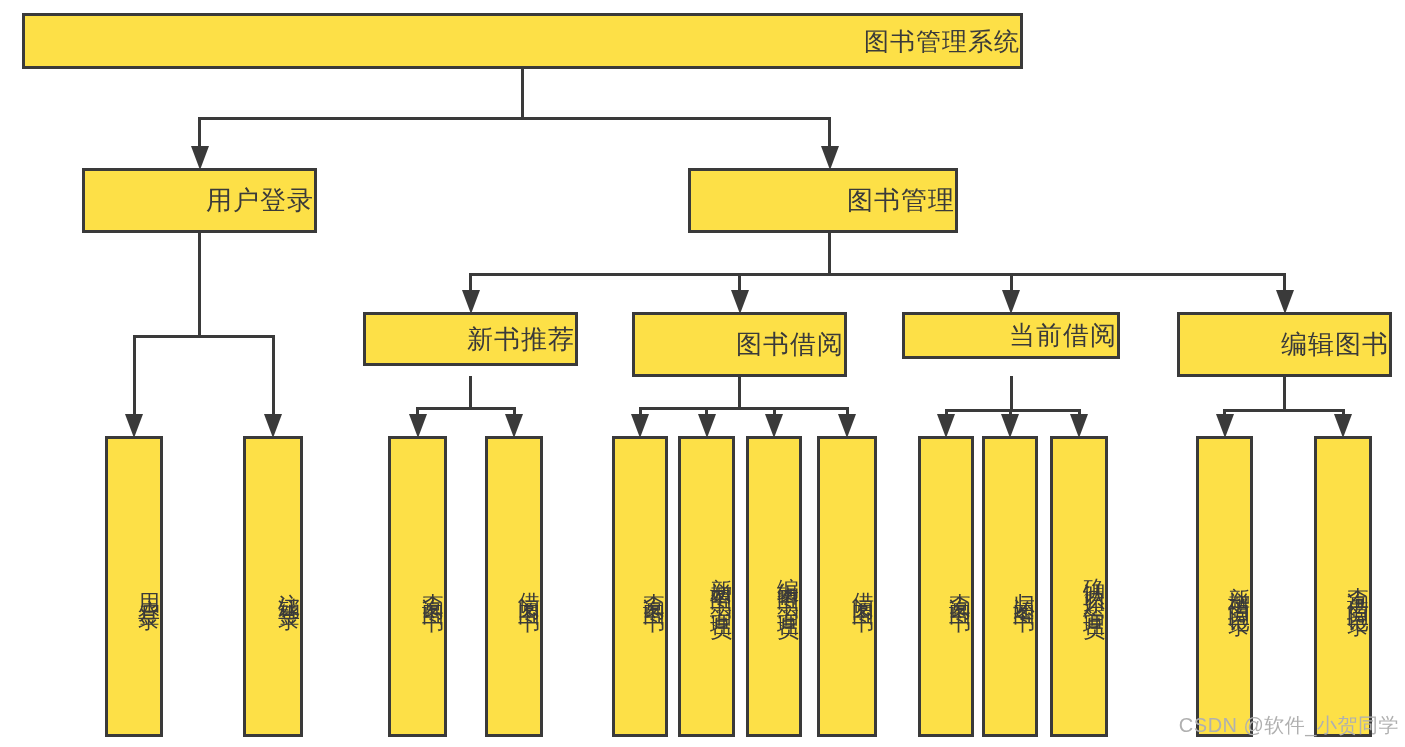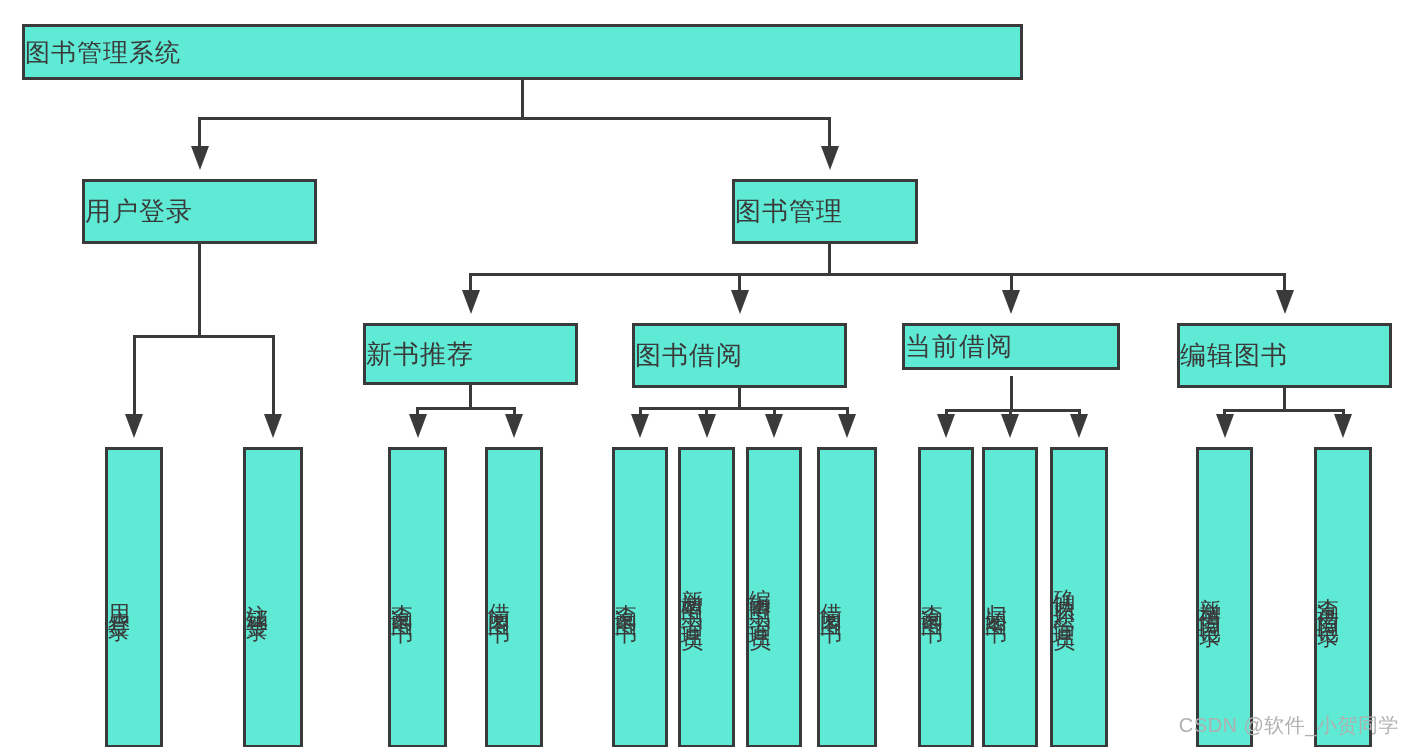--- a/index.html
+++ b/index.html
@@ -7,27 +7,26 @@
     position: relative;
     width: 1405px;
     height: 747px;
     background: #ffffff;
     font-family: "Liberation Sans", "DejaVu Sans", sans-serif;
     overflow: hidden;
   }
   .node {
     position: absolute;
     box-sizing: border-box;
-    background: #5eead4;
+    background: #fde047;
     border: 3px solid #3a3a3a;
     display: flex;
     align-items: center;
-    justify-content: flex-start;
+    justify-content: flex-end;
     color: #3a3a3a;
-    margin-top: 11px;
   }
   .node.h .label {
     font-size: 26px;
     letter-spacing: 1px;
     white-space: nowrap;
   }
   .node.title .label { font-size: 25px; }
   .node.v .label {
     writing-mode: vertical-rl;
     text-orientation: mixed;
@@ -112,24 +111,24 @@
       <div class="seg" style="left: 1341.5px; top: 409px; width: 3px; height: 11px;"></div>
       <div class="arrow" style="left: 1334px; top: 414px;"></div>
     </div>
   <div id="layer-nodes">
       <div class="node h title" style="left: 22px; top: 13px; width: 1001px; height: 56px;">
         <span class="label">图书管理系统</span>
       </div>
       <div class="node h" style="left: 82px; top: 168px; width: 235px; height: 65px;">
         <span class="label">用户登录</span>
       </div>
-      <div class="node h" style="left: 732px; top: 168px; width: 186px; height: 65px;">
+      <div class="node h" style="left: 688px; top: 168px; width: 270px; height: 65px;">
         <span class="label">图书管理</span>
       </div>
-      <div class="node h" style="left: 363px; top: 312px; width: 215px; height: 62px;">
+      <div class="node h" style="left: 363px; top: 312px; width: 215px; height: 54px;">
         <span class="label">新书推荐</span>
       </div>
       <div class="node h" style="left: 632px; top: 312px; width: 215px; height: 65px;">
         <span class="label">图书借阅</span>
       </div>
       <div class="node h" style="left: 902px; top: 312px; width: 218px; height: 47px;">
         <span class="label">当前借阅</span>
       </div>
       <div class="node h" style="left: 1177px; top: 312px; width: 215px; height: 65px;">
         <span class="label">编辑图书</span>

